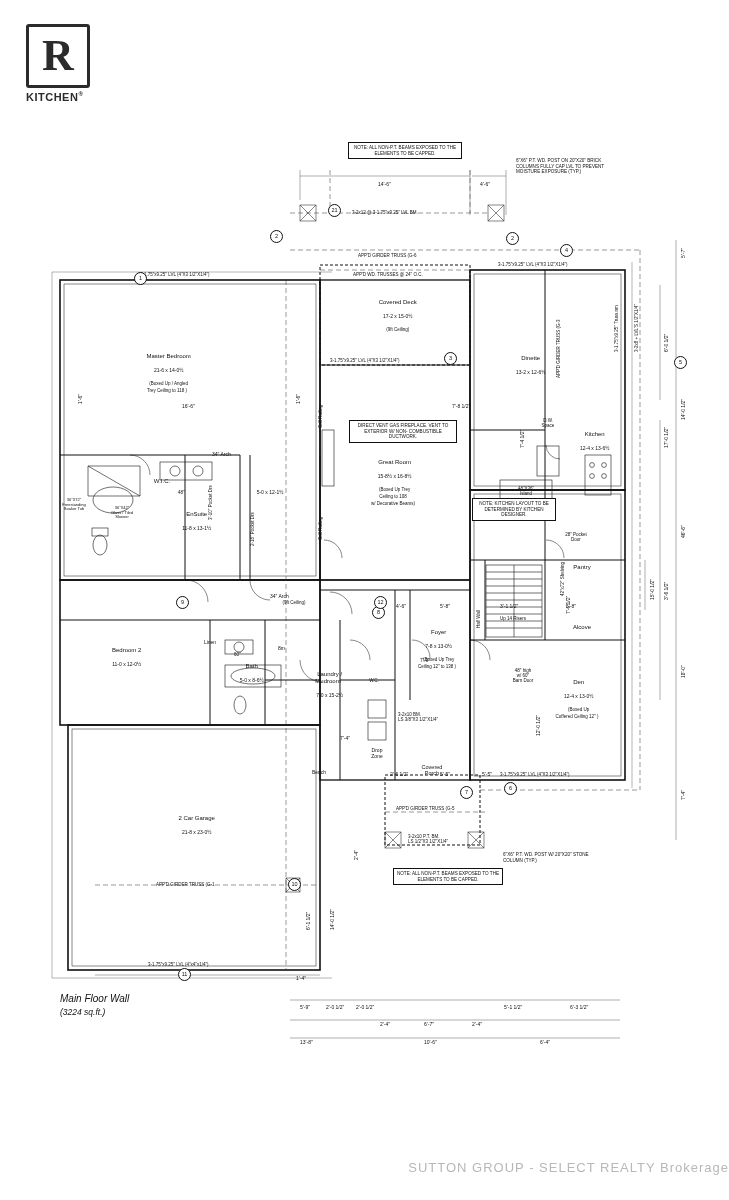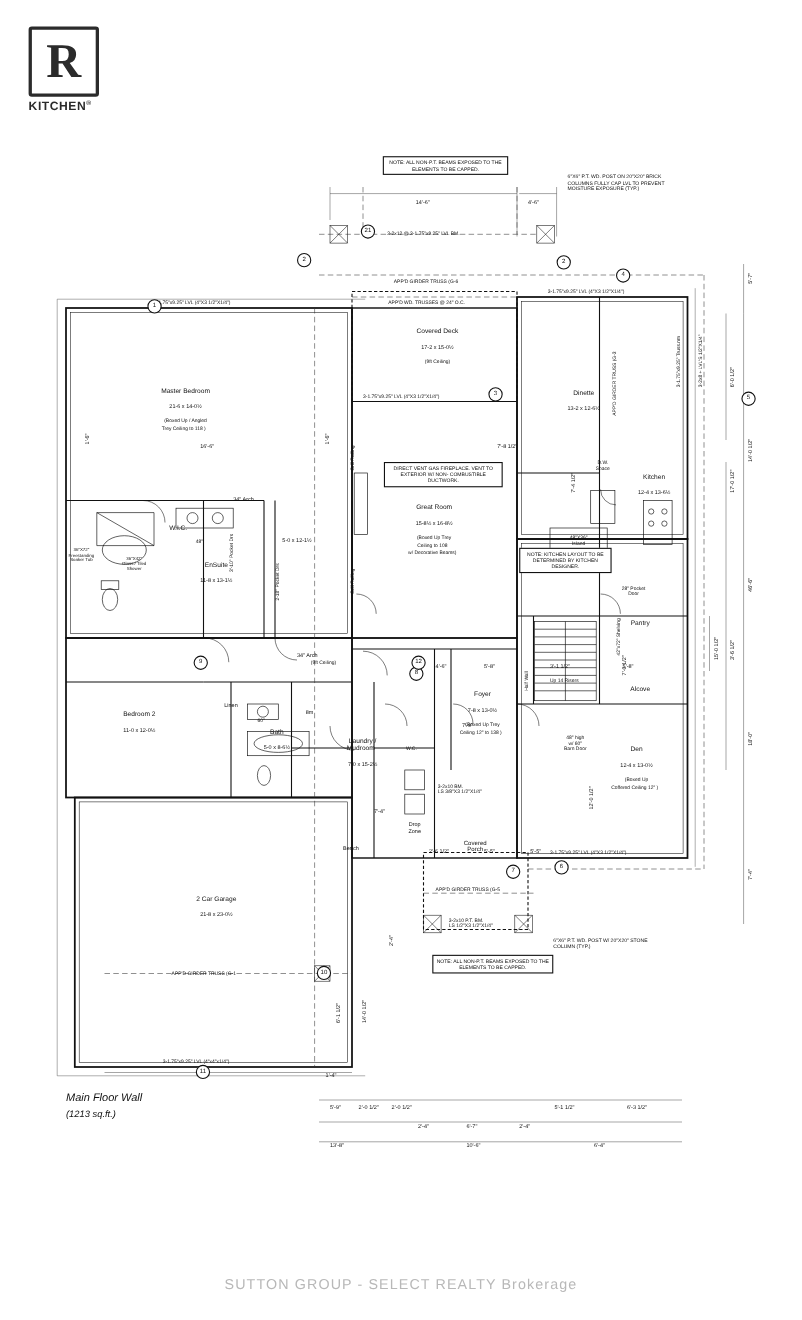--- a/index.html
+++ b/index.html
@@ -37,21 +37,21 @@
   .plainnote{position:absolute;font-size:4.6px;line-height:1.25;text-align:center;
              font-family:"Liberation Sans",sans-serif;}
   .bubble{position:absolute;width:11px;height:11px;border:1px solid #111;
           border-radius:50%;background:#fff;font-size:5.5px;text-align:center;
           line-height:11px;font-family:"Liberation Sans",sans-serif;}
 
   .title-main{position:absolute;left:60px;top:993px;font-size:10px;font-style:italic;}
   .title-sub{position:absolute;left:60px;top:1007px;font-size:8.5px;font-style:italic;}
 
   
-  .watermark{position:absolute;left:0;top:1160px;width:729px;text-align:center;
+  .watermark{position:absolute;left:0;top:1160px;width:729px;text-align:right;
              font-size:13px;color:#b8b8b8;letter-spacing:1px;
              font-family:"Liberation Sans",sans-serif;}
 </style>
 </head>
 <body>
 
 <div class="realtor-logo">
   <div class="realtor-box">
     <span class="realtor-r">R</span>
   </div>
@@ -449,17 +449,17 @@
 <div class="bubble" style="left:504px;top:782px;">6</div>
 <div class="bubble" style="left:460px;top:786px;">7</div>
 <div class="bubble" style="left:372px;top:606px;">8</div>
 <div class="bubble" style="left:176px;top:596px;">9</div>
 <div class="bubble" style="left:288px;top:878px;">10</div>
 <div class="bubble" style="left:178px;top:968px;">11</div>
 <div class="bubble" style="left:374px;top:596px;">12</div>
 <div class="bubble" style="left:328px;top:204px;">21</div>
 
 <div class="title-main">Main Floor Wall</div>
-<div class="title-sub">(1213 sq.ft.)</div>
+<div class="title-sub">(3224 sq.ft.)</div>
 
 </div>
 
 <div class="watermark">SUTTON GROUP - SELECT REALTY Brokerage</div>
 
 </body></html>

